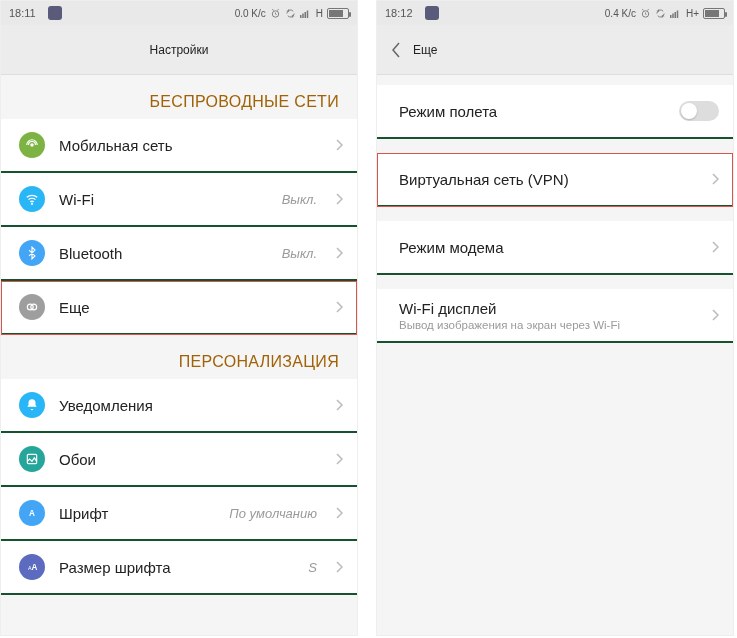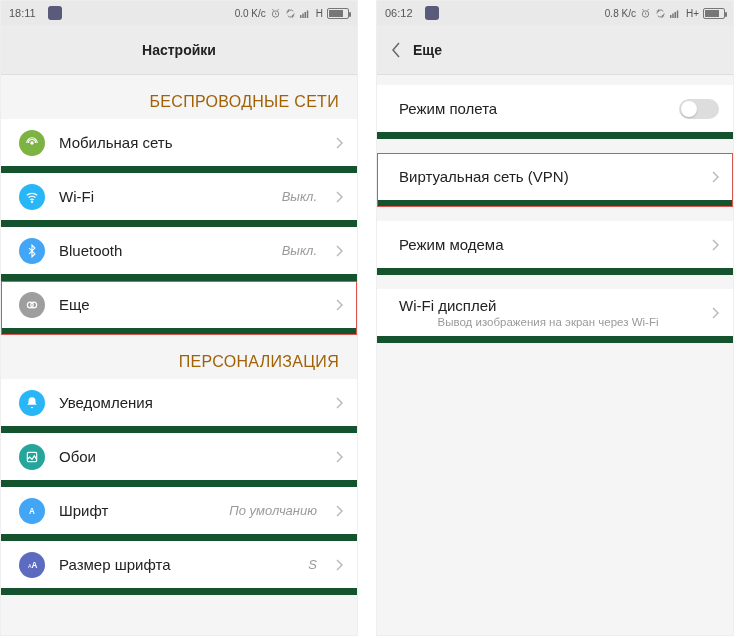--- a/index.html
+++ b/index.html
@@ -38,22 +38,22 @@
     height: 50px;
     background: #ececec;
     display: flex;
     align-items: center;
     padding: 0 14px;
     gap: 12px;
     border-bottom: 1px solid #ddd;
   }
   .header.center { justify-content: center; }
   .header-title {
-    font-size: 14px;
-    font-weight: 700;
+    font-size: 12px;
+    font-weight: 400;
     color: #222;
   }
   .back-btn { color:#666; display:flex; align-items:center; }
   .content {
     flex: 1;
     background: #f5f5f5;
     overflow-y: auto;
   }
   .section-header {
     font-size: 16px;
@@ -62,33 +62,33 @@
     letter-spacing: 0.3px;
     background:#f5f5f5;
     text-align:right;
   }
   .row {
     background: #fff;
     min-height: 54px;
     display: flex;
     align-items: center;
     padding: 8px 14px 8px 18px;
-    border-bottom: 7px solid #14532d;
+    border-bottom: 2px solid #14532d;
     gap: 14px;
     position: relative;
   }
   .row.noicon { padding-left: 22px; }
   .row .icon {
     width: 26px; height: 26px; border-radius: 50%;
     display:flex; align-items:center; justify-content:center;
     flex-shrink:0;
   }
   .row .labelwrap { flex:1; display:flex; flex-direction:column; }
   .row .label { font-size: 15px; color: #222; }
-  .row .sublabel { font-size: 11.5px; color: #9a9a9a; margin-top:2px;text-align:center; }
+  .row .sublabel { font-size: 11.5px; color: #9a9a9a; margin-top:2px; }
   .row .value { font-size: 13px; color: #9a9a9a; margin-right:4px;font-style:italic; }
   .row .chevron { color:#bbb; display:flex; }
   .highlight {
     outline: 1.5px solid #d9534f;
     outline-offset: -1px;
   }
   .toggle {
     width: 40px; height: 20px; border-radius: 10px;
     background: #ddd; position: relative;
   }
@@ -288,25 +288,25 @@
             <path d="M2 1l5 5-5 5"></path>
           </svg>
         </span>
     </div>
   </div>
 </div>
 
 <div class="phone">
   <div class="statusbar">
     <div class="left">
-      <span>06:12</span>
+      <span>18:12</span>
       <span class="app-badge"></span>
     </div>
     <div class="right">
-      <span>0.8 K/c</span>
+      <span>0.4 K/c</span>
       <span class="sb-icon">
           <svg width="11" height="11" viewBox="0 0 24 24" fill="none" stroke="#777" stroke-width="2">
             <circle cx="12" cy="13" r="7"></circle>
             <path d="M12 10v3l2 2M5 3l3 2M19 3l-3 2"></path>
           </svg>
         </span>
       <span class="sb-icon">
           <svg width="11" height="11" viewBox="0 0 24 24" fill="none" stroke="#777" stroke-width="2">
             <path d="M8 3v5l-4-2M16 21v-5l4 2M4 12a8 8 0 0 1 14-5M20 12a8 8 0 0 1-14 5"></path>
           </svg>

